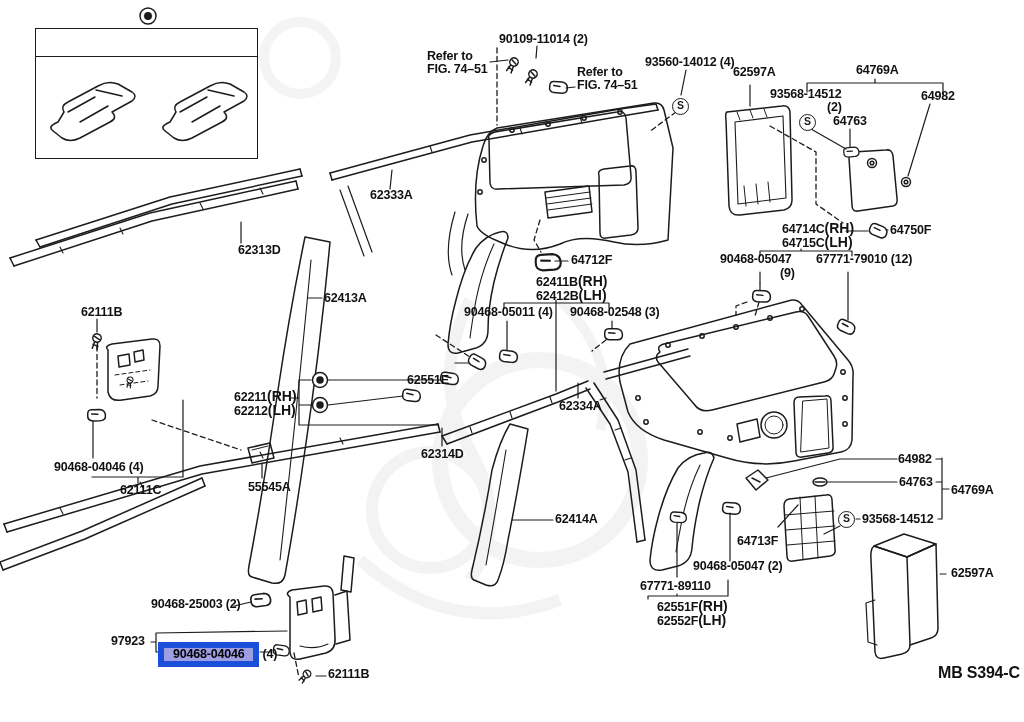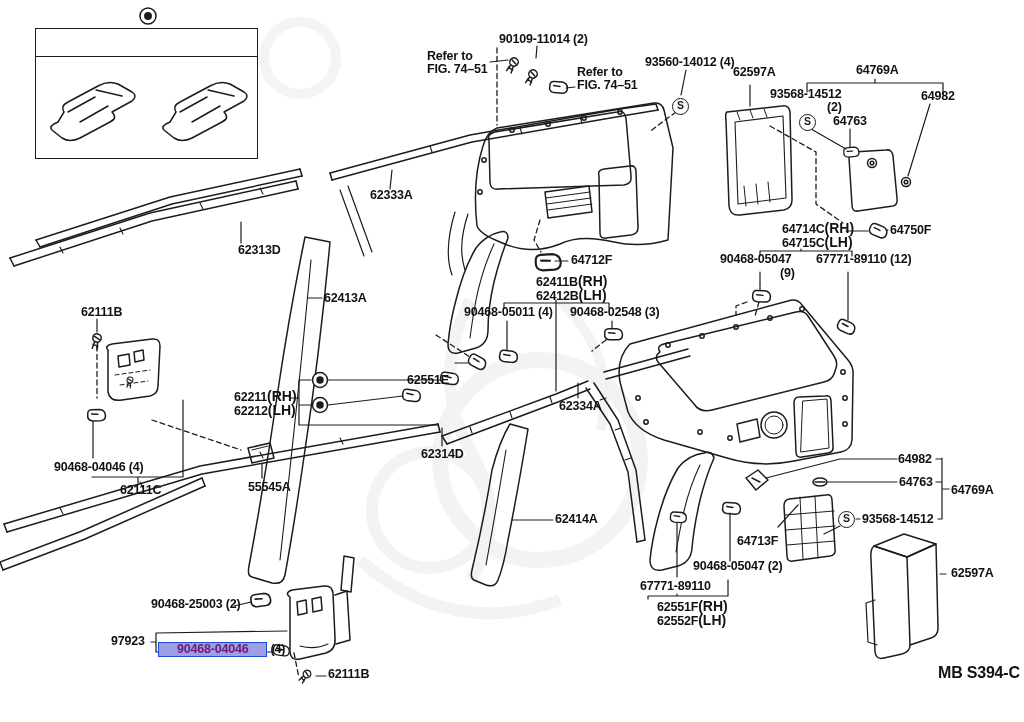--- a/index.html
+++ b/index.html
@@ -6,21 +6,21 @@
   #stage{position:relative;width:1024px;height:722px;background:#ffffff;overflow:hidden;
          font-family:"Liberation Sans",sans-serif;}
   svg{position:absolute;left:0;top:0;}
   .lbl{position:absolute;font-weight:bold;font-size:12.5px;line-height:13px;color:#111;
        letter-spacing:-0.2px;white-space:nowrap;z-index:3;}
   .ln{white-space:nowrap;}
   .sfx{font-size:14px;letter-spacing:0;}
   .scircle{position:absolute;width:17px;height:17px;border:1.7px solid #1b1b1b;border-radius:50%;
        box-sizing:border-box;text-align:center;font-size:10.5px;font-weight:bold;line-height:13px;
        color:#1b1b1b;background:#fff;z-index:3;}
-  .hl{background:#9e9ee2;border:1px solid #1d4ed8;color:#701a75;padding:0 18px;display:inline-block;}
+  .hl{background:#9e9ee2;border:6px solid #1d4ed8;color:#000000;padding:0 9px;display:inline-block;}
   .qty{margin-left:3px;}
   #partsTable{position:absolute;left:35px;top:28px;width:223px;height:131px;
        border:1.8px solid #1b1b1b;box-sizing:border-box;z-index:2;background:transparent;}
   #partsTable .hdr{display:flex;height:27px;border-bottom:1.8px solid #1b1b1b;}
   #partsTable .cell{flex:1;text-align:center;font-weight:bold;font-size:13px;line-height:27px;color:#111;}
   #partsTable .cell + .cell{border-left:1.8px solid #1b1b1b;}
 </style>
 </head>
 <body>
 
@@ -327,21 +327,21 @@
 <div class="lbl" style="left:921px;top:90px">64982</div>
 <div class="lbl" style="left:370px;top:189px">62333A</div>
 <div class="lbl" style="left:238px;top:244px">62313D</div>
 <div class="lbl" style="left:782px;top:222px">
   <div class="ln"><span>64714C</span><span class="sfx">(RH)</span></div>
   <div class="ln"><span>64715C</span><span class="sfx">(LH)</span></div>
 </div>
 <div class="lbl" style="left:890px;top:224px">64750F</div>
 <div class="lbl" style="left:720px;top:253px">90468-05047</div>
 <div class="lbl" style="left:780px;top:267px">(9)</div>
-<div class="lbl" style="left:816px;top:253px">67771-89110 (12)</div>
+<div class="lbl" style="left:816px;top:253px">67771-79010 (12)</div>
 <div class="lbl" style="left:324px;top:292px">62413A</div>
 <div class="lbl" style="left:571px;top:254px">64712F</div>
 <div class="lbl" style="left:536px;top:275px">
   <div class="ln"><span>62411B</span><span class="sfx">(RH)</span></div>
   <div class="ln"><span>62412B</span><span class="sfx">(LH)</span></div>
 </div>
 <div class="lbl" style="left:81px;top:306px">62111B</div>
 <div class="lbl" style="left:464px;top:306px">90468-05011 (4)</div>
 <div class="lbl" style="left:570px;top:306px">90468-02548 (3)</div>
 <div class="lbl" style="left:407px;top:374px">62551E</div>

